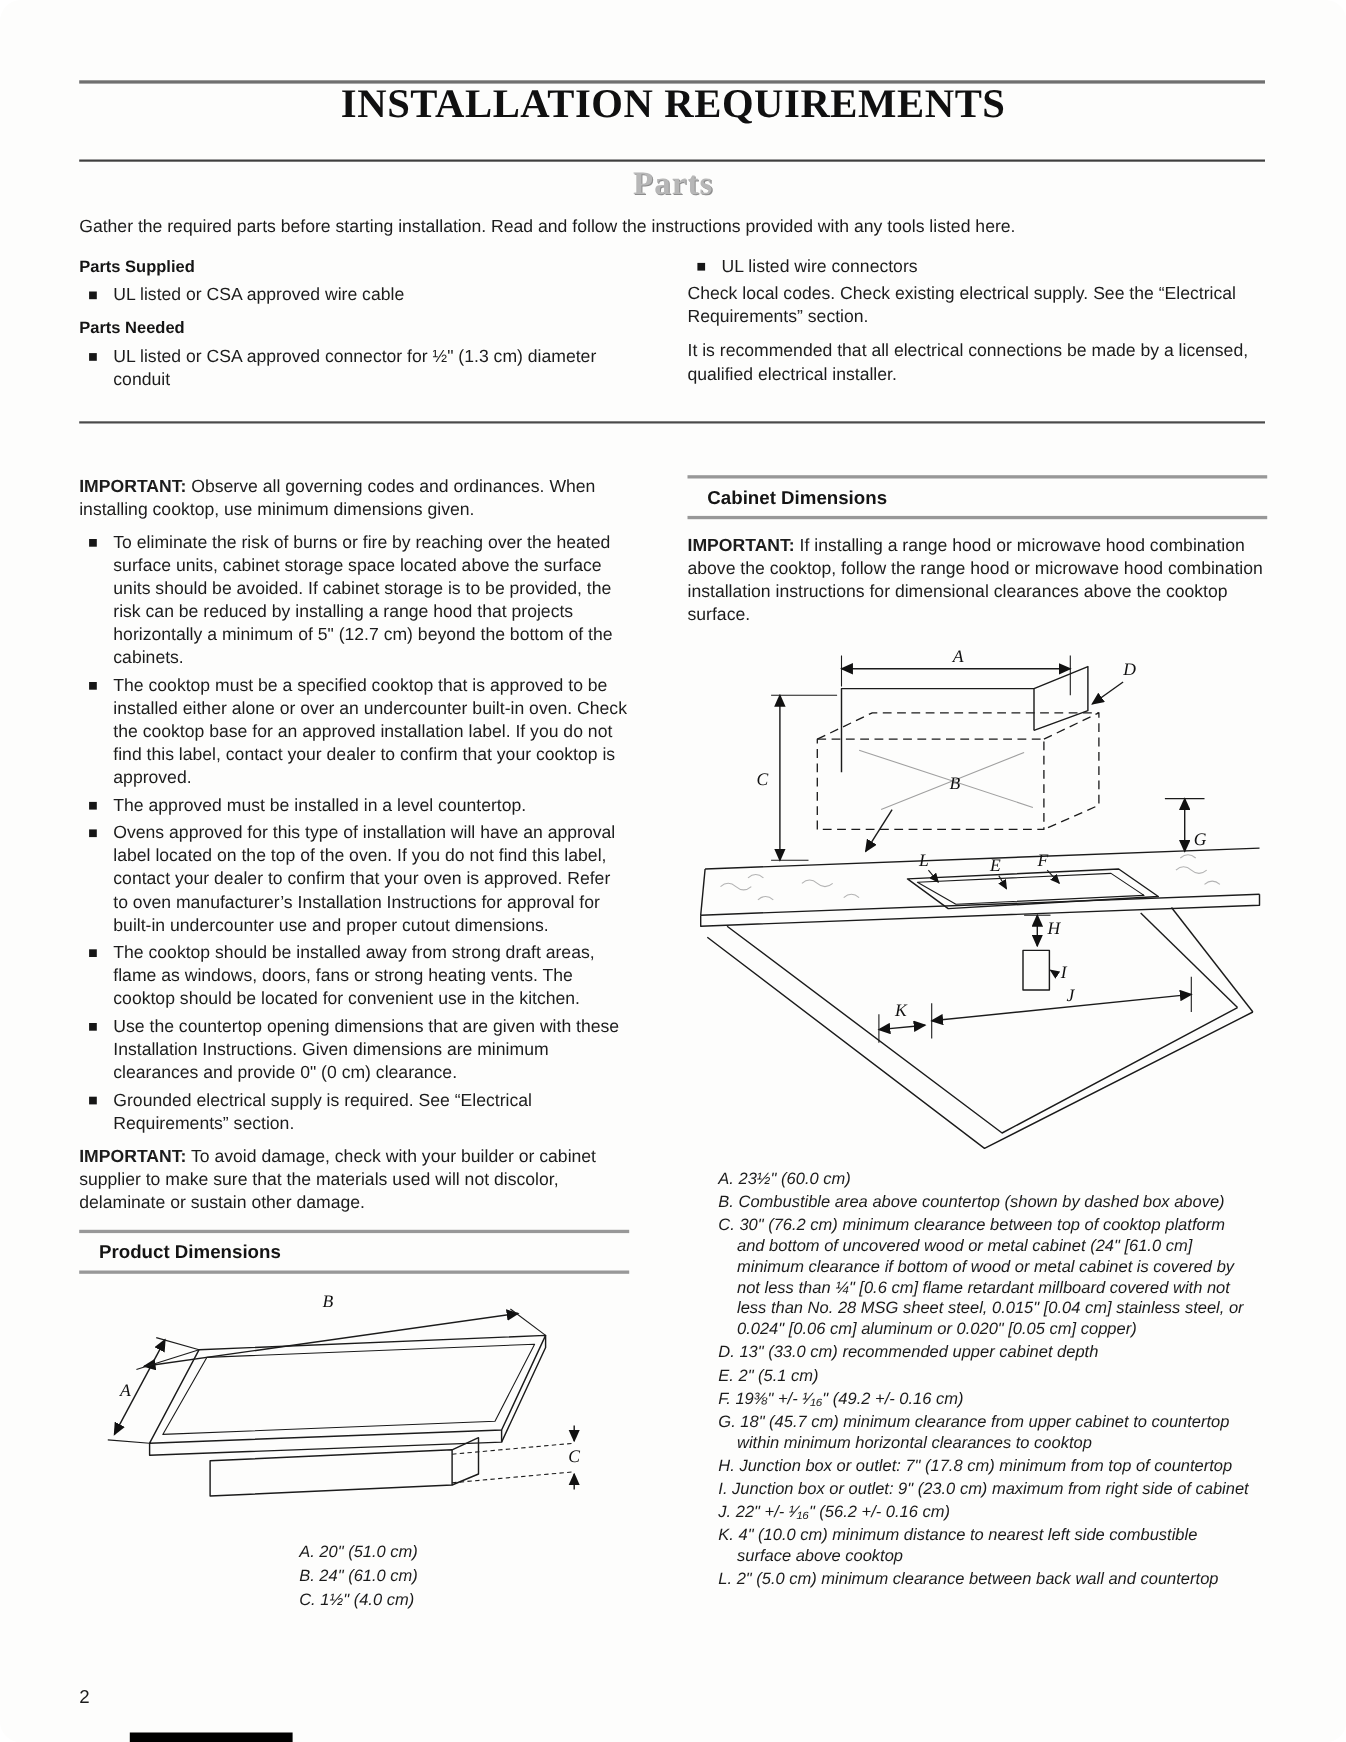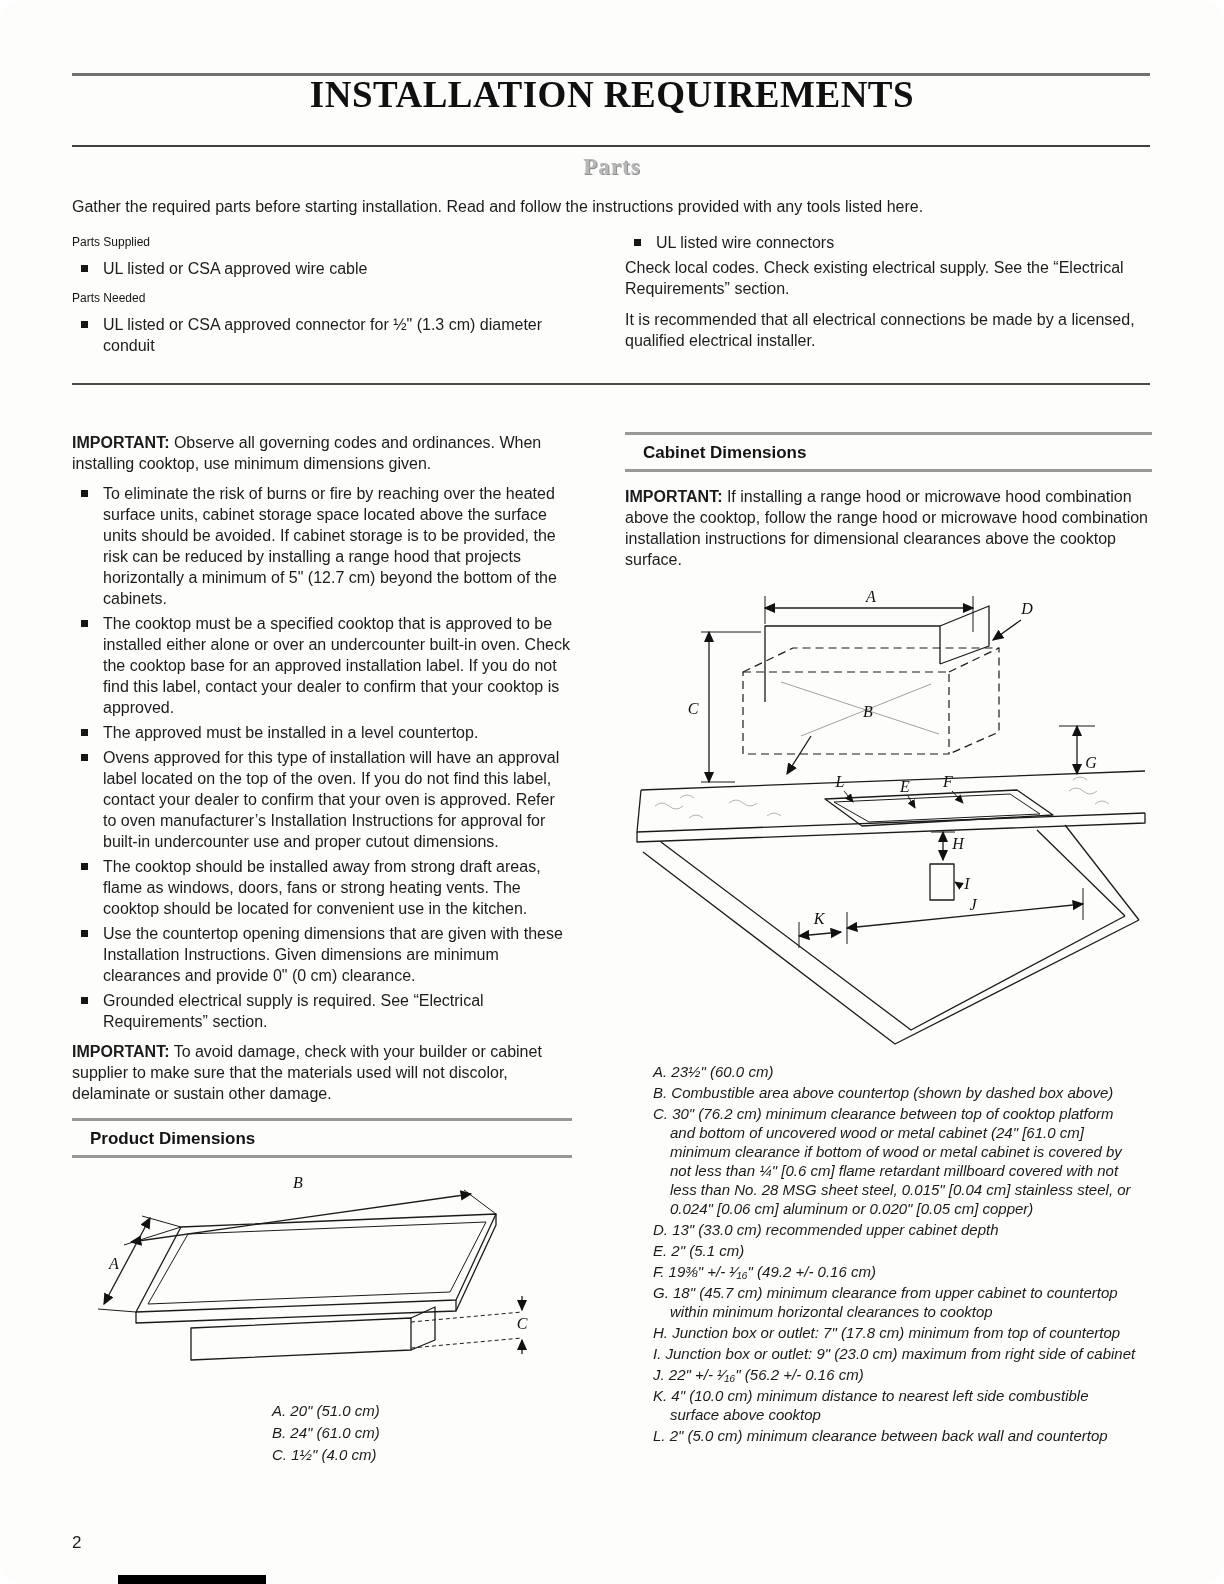--- a/index.html
+++ b/index.html
@@ -16,32 +16,32 @@
   .rule-title { top:145px; height:2px; background:#3f3f3f; }
   .rule-mid   { top:383px; height:2px; background:#4a4a4a; }
   .doc-title {
     position:absolute; left:0; right:0; top:84px; text-align:center;
     font-family:"Liberation Serif", serif; font-weight:bold;
     font-size:37px; letter-spacing:0.5px; color:#101010;
   }
   .ghost {
     position:absolute; left:0; right:0; text-align:center;
     font-family:"Liberation Serif", serif; font-weight:bold;
-    font-size:23px; letter-spacing:1px; color:#b7b7b7;
+    font-size:30px; letter-spacing:1px; color:#b7b7b7;
     text-shadow:1px 1px 0 #8d8d8d;
   }
   .ghost-parts    { top:156px; }
   .ghost-location { top:397px; }
   .intro { position:absolute; top:196px; left:72px; width:1045px; }
   .col { position:absolute; }
   .col-parts-left  { top:232px; left:72px;  width:500px; }
   .col-parts-right { top:232px; left:625px; width:522px; }
   .col-loc-left    { top:432px; left:72px;  width:500px; }
   .col-loc-right   { top:432px; left:625px; width:527px; }
-  .h-bold { font-size:12px; font-weight:normal; margin:0 0 5px 0; color:#141414; }
+  .h-bold { font-size:15px; font-weight:bold; margin:0 0 5px 0; color:#141414; }
   .mt { margin-top:9px; }
   .bul { position:relative; padding-left:31px; margin-bottom:4px; }
   .bul::before { content:""; position:absolute; left:9px; top:7px; width:7px; height:7px; background:#161616; }
   .para { margin-bottom:10px; }
   .imp  { margin-bottom:9px; }
   .sub-block {
     border-top:3px solid #989898; border-bottom:3px solid #989898;
     padding:7px 0 6px 18px; font-size:17px; font-weight:bold; color:#141414;
   }
   .sub-block-left { margin-top:14px; }

